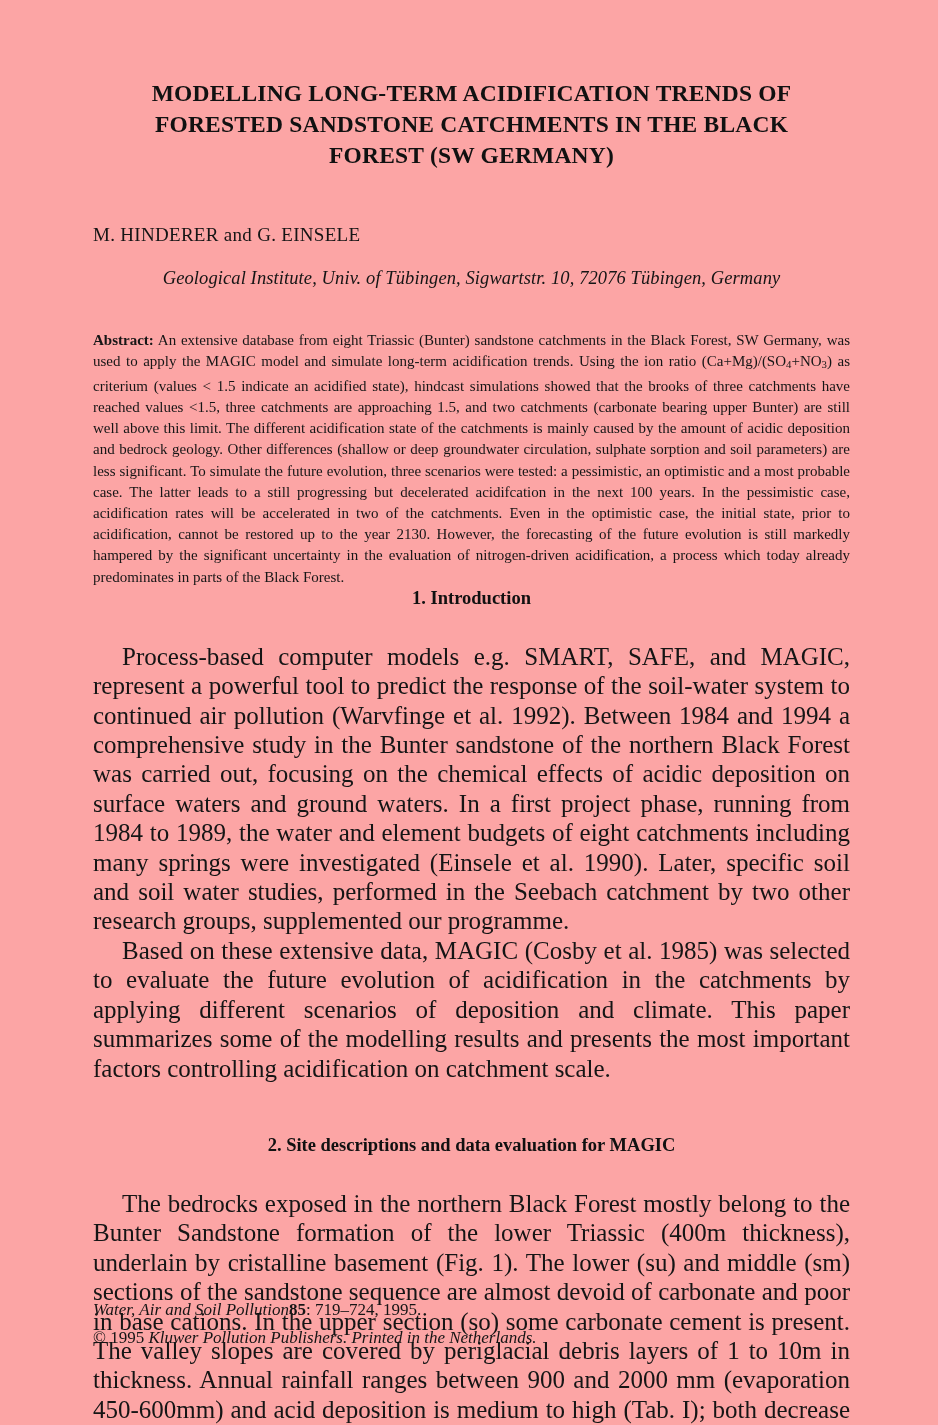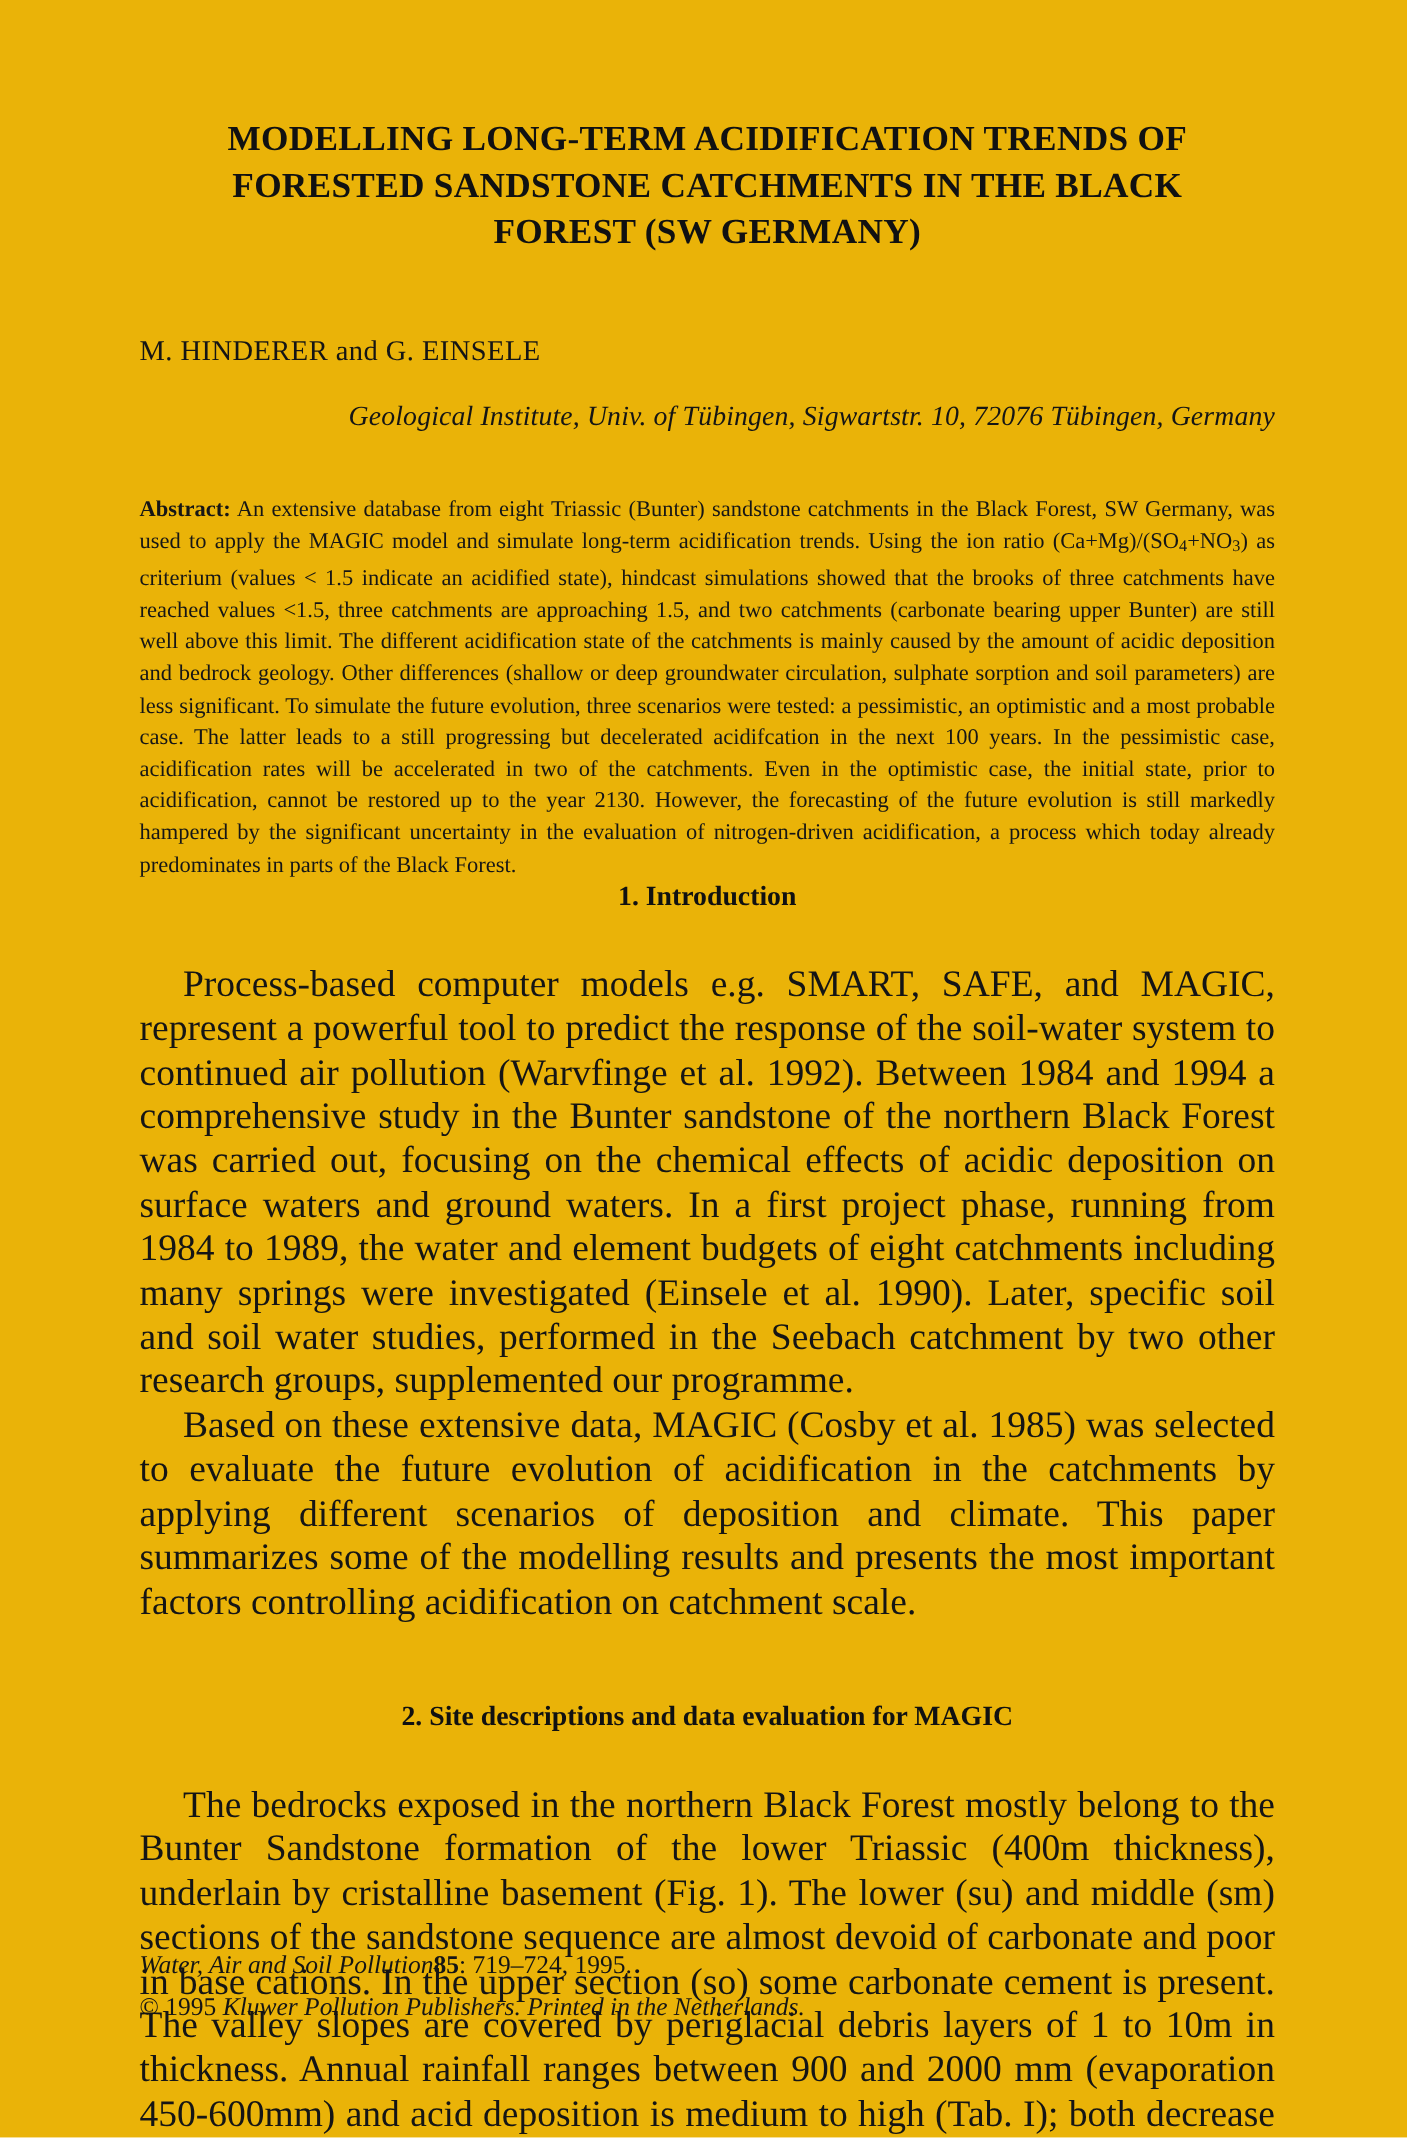--- a/index.html
+++ b/index.html
@@ -12,21 +12,21 @@
     width: 938px;
     height: 1425px;
     position: relative;
     font-family: "Liberation Serif", "DejaVu Serif", serif;
     color: #1a1a1a;
     overflow: hidden;
   }
   .page {
     position: absolute;
     inset: 0;
-    background: #eab308;
+    background: #fca5a5;
   }
   .content {
     position: absolute;
     left: 93px;
     top: 0;
     width: 757px;
   }
 
   
   .title-block {
@@ -46,21 +46,21 @@
   .authors {
     text-align: left;
     margin-top: 53px;
     font-size: 19px;
     letter-spacing: 0.3px;
     color: #151515;
   }
 
   
   .affiliation {
-    text-align: right;
+    text-align: center;
     margin-top: 22px;
     font-style: italic;
     font-size: 18.5px;
     letter-spacing: 0.1px;
     color: #151515;
   }
 
   
   .abstract {
     margin-top: 41px;

